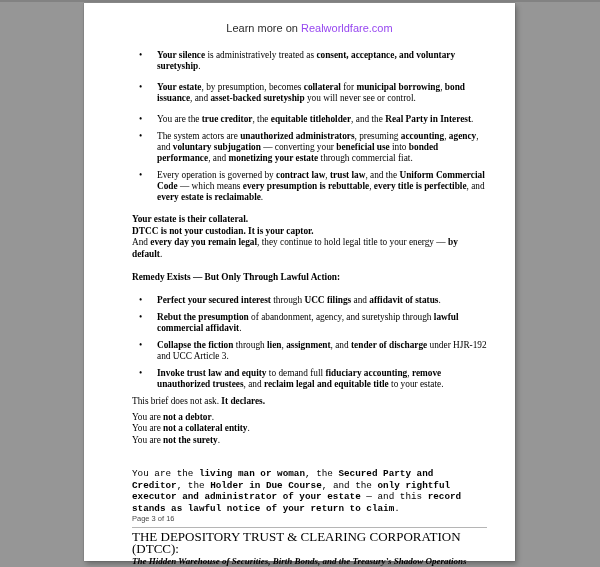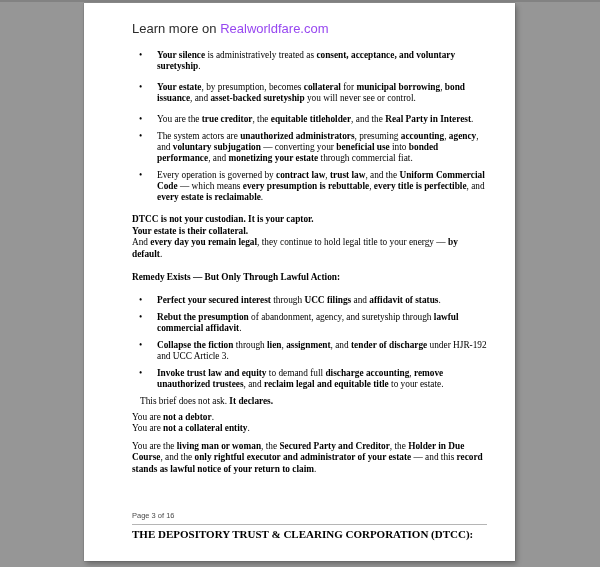--- a/index.html
+++ b/index.html
@@ -15,58 +15,58 @@
   }
   .page{
     position:absolute;left:84px;top:3px;width:431px;height:558px;
     background:#ffffff;
     box-shadow:0 0 1px rgba(0,0,0,.45), 2px 3px 5px rgba(0,0,0,.28);
     box-sizing:border-box;
     padding:20px 28px 21px 48px;
     display:flex;flex-direction:column;
   }
   .doc-header{
-    text-align:left;
+    text-align:center;
     font-family:"Liberation Sans","DejaVu Sans",sans-serif;
-    font-size:13px;line-height:11px;color:#2b2b2b;
+    font-size:11px;line-height:11px;color:#2b2b2b;
     margin-bottom:16px;
   }
   .doc-header a{
     color:var(--link,#9747f0);text-decoration:none;cursor:pointer;
   }
   .doc-body{
     font-size:9.3px;line-height:11px;color:#000;
   }
   .block{margin:0;}
   .block-heading{font-weight:bold;margin:12px 0 12px;}
   .bullet-item{
     position:relative;padding-left:25px;margin-bottom:6px;
   }
   .block:first-child .bullet-item{margin-bottom:10px;}
   .bullet-marker{
     position:absolute;left:7px;top:0;font-size:9.3px;
   }
   .block-para{margin:11px 0 0;}
   .block-para .para-line{line-height:11.5px;}
-  .para-tight{margin-top:5px;margin-left:8px;}
+  .para-tight{margin-top:5px;}
   .para-close{margin-top:4px;}
-  .para-mid{margin-top:6px;}
+  .para-mid{margin-top:22px;font-family:Liberation Mono, monospace;}
   .doc-footer{
     margin-top:auto;text-align:left;
   }
   .page-number{
     font-family:"Liberation Sans","DejaVu Sans",sans-serif;
     font-size:7.5px;color:#4a4a4a;line-height:9px;
     margin-bottom:4px;
   }
   .footer-divider{
     border:none;border-top:1px solid #b5b5b5;margin:0 0 3px 0;
   }
   .footer-title{
-    font-weight:bold;font-size:11px;line-height:12px;color:#000;
+    font-weight:normal;font-size:13px;line-height:12px;color:#000;
   }
   .footer-subtitle{
     font-weight:bold;font-style:italic;font-size:9px;line-height:12px;color:#000;
   }
   b{font-weight:bold;}
 </style>
 </head>
 <body style="--canvas: #969696; --link: #9747f0;">
 
 <div class="top-edge"></div>
@@ -79,42 +79,44 @@
       <div class="block block-bullets">
         <div class="bullet-item"><span class="bullet-marker">•</span><span class="bullet-text"><b>Your silence</b> is administratively treated as <b>consent, acceptance, and voluntary suretyship</b>.</span></div>
         <div class="bullet-item"><span class="bullet-marker">•</span><span class="bullet-text"><b>Your estate</b>, by presumption, becomes <b>collateral</b> for <b>municipal borrowing</b>, <b>bond issuance</b>, and <b>asset-backed suretyship</b> you will never see or control.</span></div>
       </div>
       <div class="block block-bullets">
         <div class="bullet-item"><span class="bullet-marker">•</span><span class="bullet-text">You are the <b>true creditor</b>, the <b>equitable titleholder</b>, and the <b>Real Party in Interest</b>.</span></div>
         <div class="bullet-item"><span class="bullet-marker">•</span><span class="bullet-text">The system actors are <b>unauthorized administrators</b>, presuming <b>accounting</b>, <b>agency</b>, and <b>voluntary subjugation</b> — converting your <b>beneficial use</b> into <b>bonded performance</b>, and <b>monetizing your estate</b> through commercial fiat.</span></div>
         <div class="bullet-item"><span class="bullet-marker">•</span><span class="bullet-text">Every operation is governed by <b>contract law</b>, <b>trust law</b>, and the <b>Uniform Commercial Code</b> — which means <b>every presumption is rebuttable</b>, <b>every title is perfectible</b>, and <b>every estate is reclaimable</b>.</span></div>
       </div>
       <div class="block block-para">
+        <div class="para-line"><b>Your estate is their collateral.</b></div>
         <div class="para-line"><b>DTCC is not your custodian. It is your captor.</b></div>
-        <div class="para-line"><b>Your estate is their collateral.</b></div>
         <div class="para-line">And <b>every day you remain legal</b>, they continue to hold legal title to your energy — <b>by default</b>.</div>
       </div>
       <div class="block block-heading"><b>Remedy Exists — But Only Through Lawful Action:</b></div>
       <div class="block block-bullets">
         <div class="bullet-item"><span class="bullet-marker">•</span><span class="bullet-text"><b>Perfect your secured interest</b> through <b>UCC filings</b> and <b>affidavit of status</b>.</span></div>
         <div class="bullet-item"><span class="bullet-marker">•</span><span class="bullet-text"><b>Rebut the presumption</b> of abandonment, agency, and suretyship through <b>lawful commercial affidavit</b>.</span></div>
         <div class="bullet-item"><span class="bullet-marker">•</span><span class="bullet-text"><b>Collapse the fiction</b> through <b>lien</b>, <b>assignment</b>, and <b>tender of discharge</b> under HJR-192 and UCC Article 3.</span></div>
-        <div class="bullet-item"><span class="bullet-marker">•</span><span class="bullet-text"><b>Invoke trust law and equity</b> to demand full <b>discharge accounting</b>, <b>remove unauthorized trustees</b>, and <b>reclaim legal and equitable title</b> to your estate.</span></div>
+        <div class="bullet-item"><span class="bullet-marker">•</span><span class="bullet-text"><b>Invoke trust law and equity</b> to demand full <b>fiduciary accounting</b>, <b>remove unauthorized trustees</b>, and <b>reclaim legal and equitable title</b> to your estate.</span></div>
       </div>
       <div class="block block-para para-tight">
         <div class="para-line">This brief does not ask. <b>It declares.</b></div>
       </div>
       <div class="block block-para para-close">
         <div class="para-line">You are <b>not a debtor</b>.</div>
         <div class="para-line">You are <b>not a collateral entity</b>.</div>
+        <div class="para-line">You are <b>not the surety</b>.</div>
       </div>
       <div class="block block-para para-mid">
         <div class="para-line">You are the <b>living man or woman</b>, the <b>Secured Party and Creditor</b>, the <b>Holder in Due Course</b>, and the <b>only rightful executor and administrator of your estate</b> — and this <b>record stands as lawful notice of your return to claim</b>.</div>
       </div>
     </div>
 
   <div class="doc-footer">
     <div class="page-number">Page 3 of 16</div>
     <hr class="footer-divider">
     <div class="footer-title">THE DEPOSITORY TRUST &amp; CLEARING CORPORATION (DTCC):</div>
+    <div class="footer-subtitle">The Hidden Warehouse of Securities, Birth Bonds, and the Treasury’s Shadow Operations</div>
   </div>
 
 </div>
 
 </body></html>

